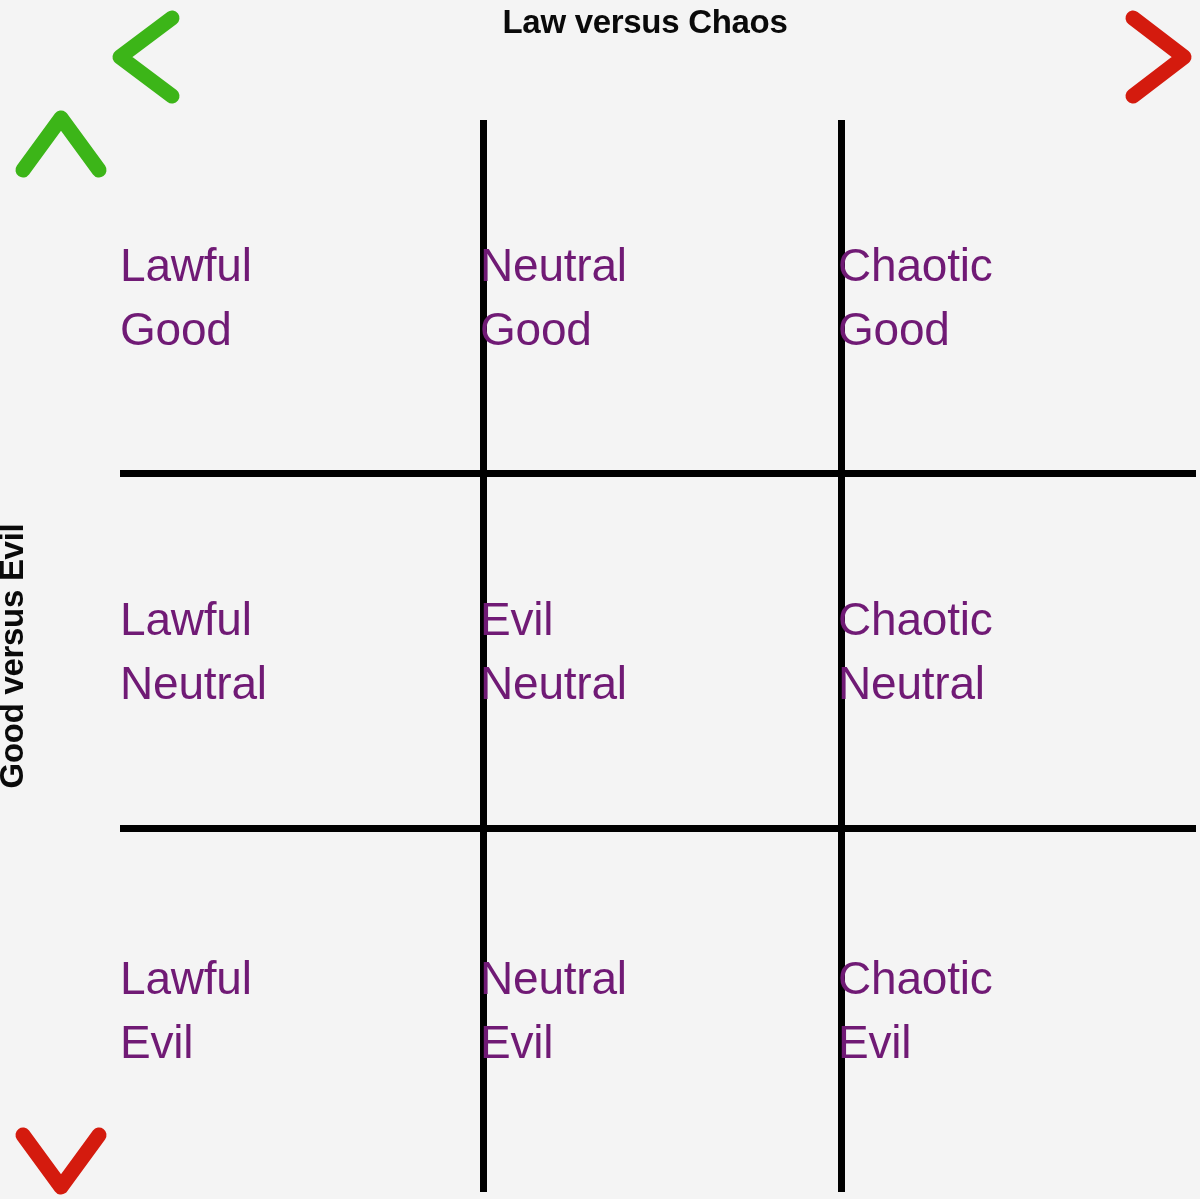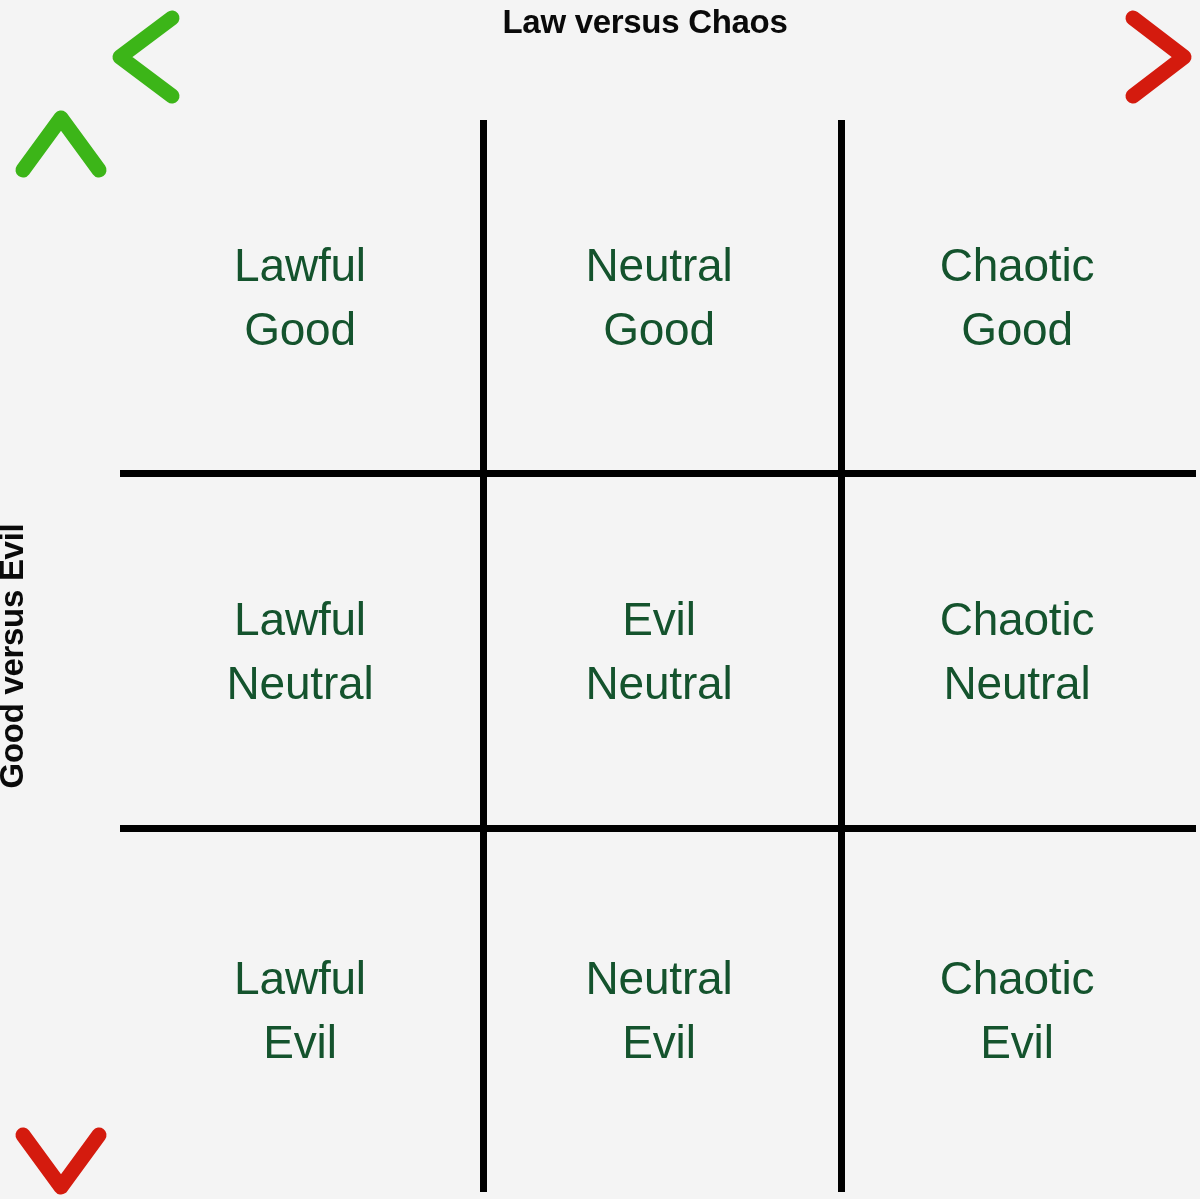--- a/index.html
+++ b/index.html
@@ -91,26 +91,26 @@
     top: 120px;
     width: 1076px;
     height: 1072px;
     display: grid;
     grid-template-columns: 360px 358px 358px;
     grid-template-rows: 353px 355px 364px;
   }
   .alignment-cell {
     display: flex;
     flex-direction: column;
-    align-items: center;
+    align-items: flex-start;
     justify-content: center;
     text-align: center;
     font-size: 46px;
     line-height: 64px;
-    color: #14532d;
+    color: #701a75;
     font-weight: normal;
     letter-spacing: -0.2px;
   }
   .cell-line { display: block; white-space: nowrap; }
 </style>
 </head>
 <body>
 
 <div id="chart-root">
 

